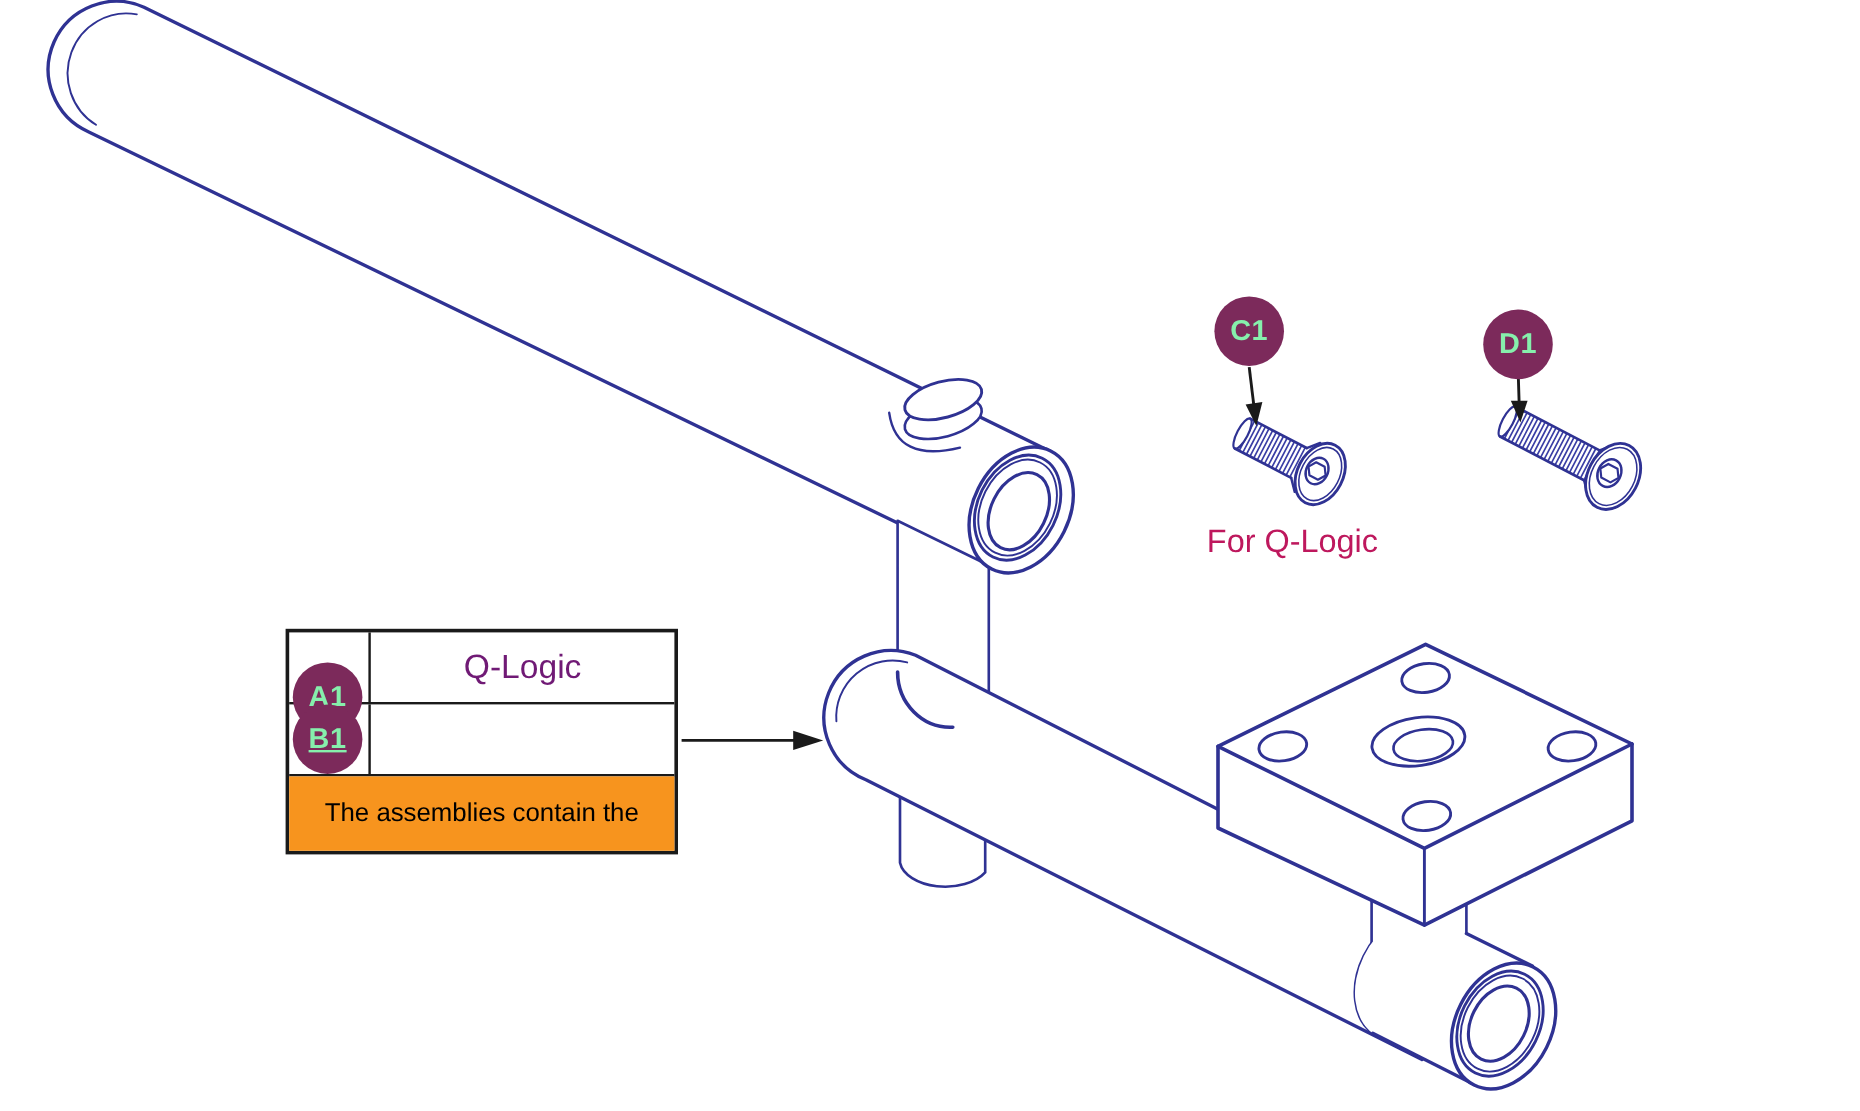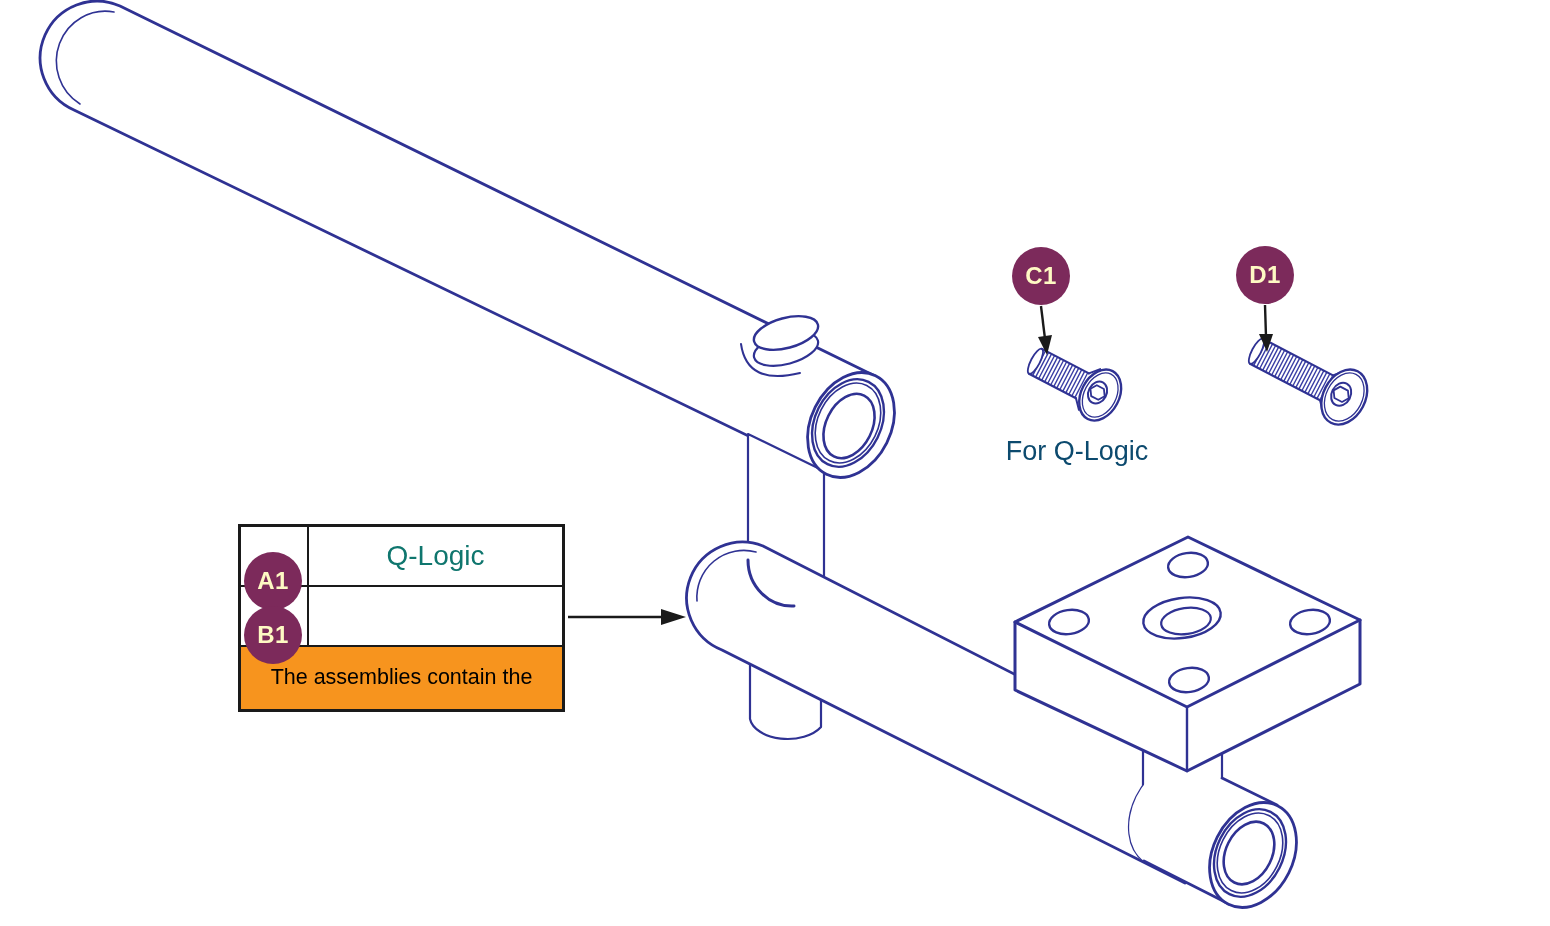--- a/index.html
+++ b/index.html
@@ -6,32 +6,32 @@
   .stage{position:relative;width:1550px;height:926px;background:#ffffff;overflow:hidden;
          font-family:"Liberation Sans", sans-serif;}
   .stage svg{position:absolute;left:0;top:0;}
 
   
   .callout-table{position:absolute;left:238px;top:524px;width:327px;height:188px;
     border:3px solid #1a1a1a;background:#fff;box-sizing:border-box;display:flex;flex-direction:column;}
   .ct-row{display:flex;height:60px;border-bottom:2px solid #1a1a1a;box-sizing:border-box;}
   .ct-badge-cell{width:68px;border-right:2px solid #1a1a1a;box-sizing:border-box;position:relative;}
   .ct-label-cell{flex:1;display:flex;align-items:center;justify-content:center;
-    font-size:28px;color:#0f766e;}
+    font-size:28px;color:#701a75;}
   .ct-note{flex:1;background:#F7941E;display:flex;flex-direction:column;align-items:center;
     justify-content:center;font-size:21.5px;line-height:1.2;color:#000;text-align:center;}
 
   
   .badge{position:absolute;width:58px;height:58px;border-radius:50%;background:#7C2A5B;
-    color:#fef9c3;font-weight:bold;font-size:24px;display:flex;align-items:center;justify-content:center;
+    color:#86efac;font-weight:bold;font-size:24px;display:flex;align-items:center;justify-content:center;
     letter-spacing:0.5px;z-index:5;}
   .badge.in-table{width:58px;height:58px;}
 
   
-  .caption{position:absolute;width:240px;text-align:center;font-size:27px;color:#0c4a6e;}
+  .caption{position:absolute;width:240px;text-align:center;font-size:27px;color:#be185d;}
 </style>
 </head>
 <body>
 
 <div class="stage">
 
   <svg width="1550" height="926" viewBox="0 0 1550 926">
     <g stroke="#2F3293" fill="none" stroke-linecap="round" stroke-linejoin="round">
 
       <g>
@@ -144,20 +144,20 @@
     </div>
     <div class="ct-row">
       <div class="ct-badge-cell"></div>
     </div>
     <div class="ct-note">
       <span>The assemblies contain the</span>
     </div>
   </div>
 
   <div class="badge in-table" style="left:244px;top:552px;">A1</div>
-  <div class="badge in-table" style="left:244px;top:606px;">B1</div>
+  <div class="badge in-table" style="left:244px;top:587px;text-decoration:underline;">B1</div>
 
   <div class="badge" style="left:1012px;top:247px;">C1</div>
-  <div class="badge" style="left:1236px;top:246px;">D1</div>
+  <div class="badge" style="left:1236px;top:258px;">D1</div>
 
   <div class="caption" style="left:957px;top:436px;">For Q-Logic</div>
 
 </div>
 
 </body></html>

